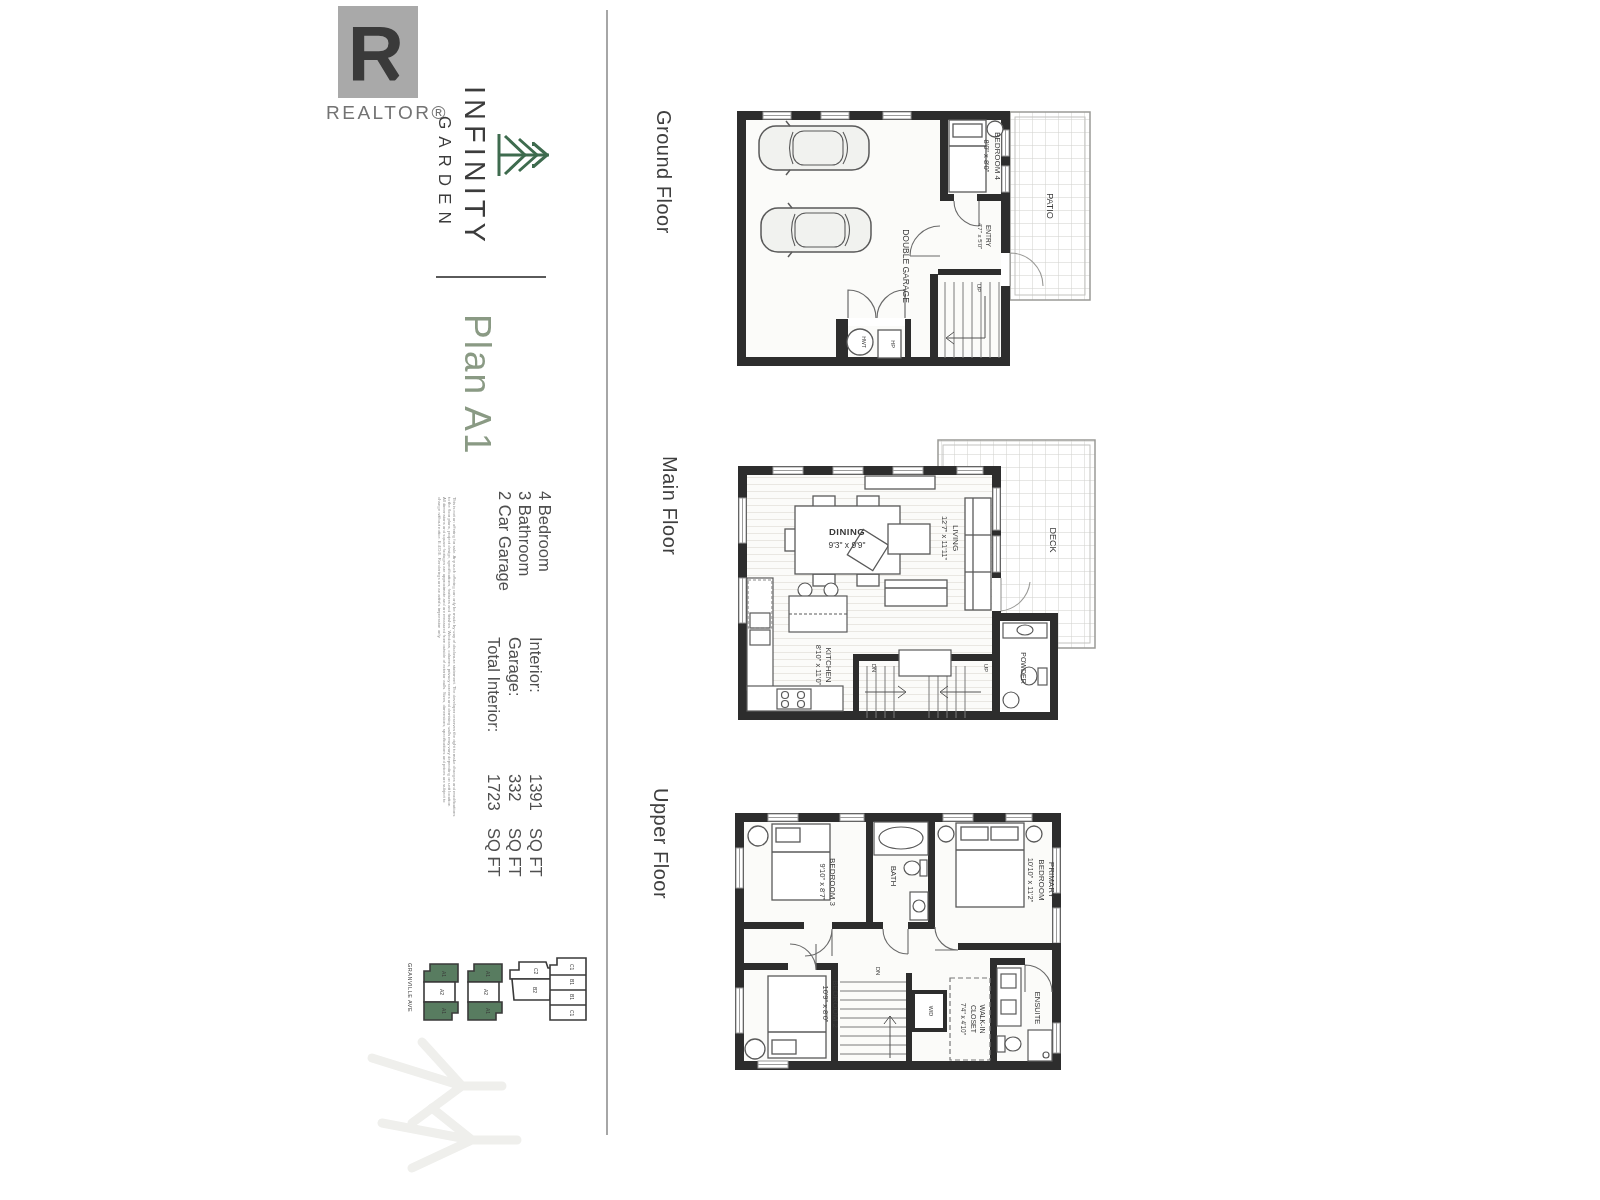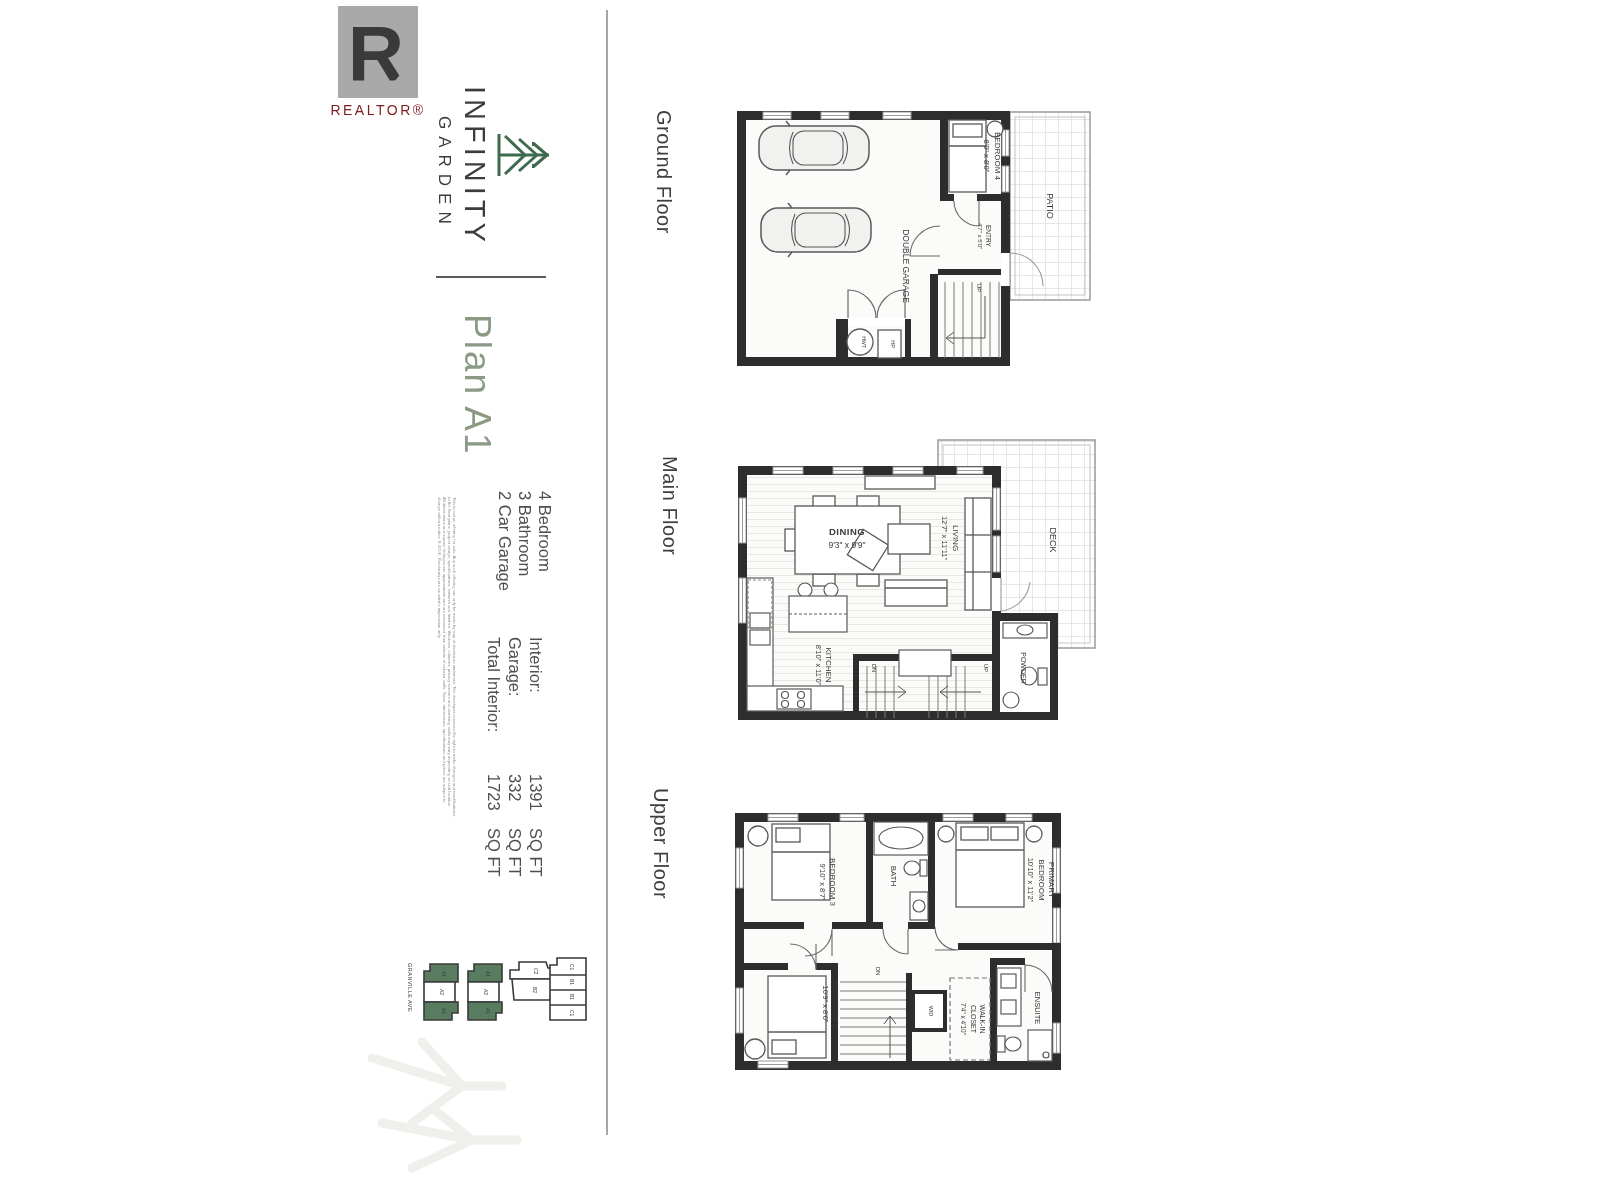--- a/index.html
+++ b/index.html
@@ -3,21 +3,21 @@
 <meta charset="utf-8">
 <style>
   html,body{margin:0;padding:0;}
   body{
     width:1600px;height:1200px;position:relative;background:#ffffff;
     font-family:"Liberation Sans", sans-serif;color:#3a3a3a;overflow:hidden;
   }
   .abs{position:absolute;}
   .vtext{writing-mode:vertical-rl;white-space:nowrap;}
   
-  .realtor-caption{font-size:14px;letter-spacing:2.5px;color:#7f1d1d;text-align:center;}
+  .realtor-caption{font-size:19px;letter-spacing:2.5px;color:#737373;text-align:center;}
   .brand-infinity{font-size:29px;font-weight:300;letter-spacing:5px;color:#3c3c3c;}
   .brand-garden{font-size:17px;font-weight:300;letter-spacing:7px;color:#3c3c3c;}
   .rule-h{background:#5a5a5a;height:1.5px;}
   .rule-v{background:#a6a6a6;width:1.5px;}
   .plan-title{font-size:37px;font-weight:400;letter-spacing:2px;}
   .feat-wrap{display:flex;flex-direction:row-reverse;}
   .feat-line{writing-mode:vertical-rl;white-space:nowrap;width:20px;font-size:16.5px;color:#4f4f4f;}
   .area-wrap{display:flex;flex-direction:row-reverse;}
   .area-line{writing-mode:vertical-rl;white-space:nowrap;width:21px;height:220px;position:relative;font-size:16.5px;color:#4f4f4f;}
   .area-line .al{position:absolute;top:0;left:0;}

